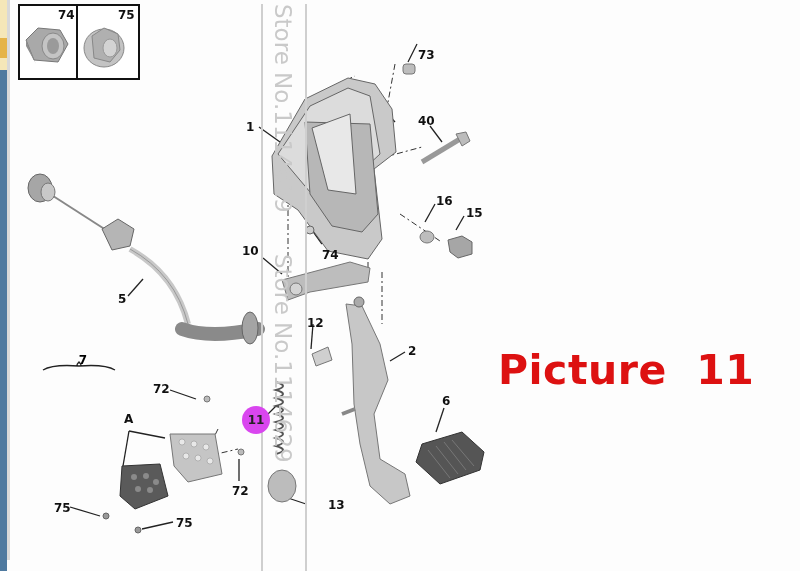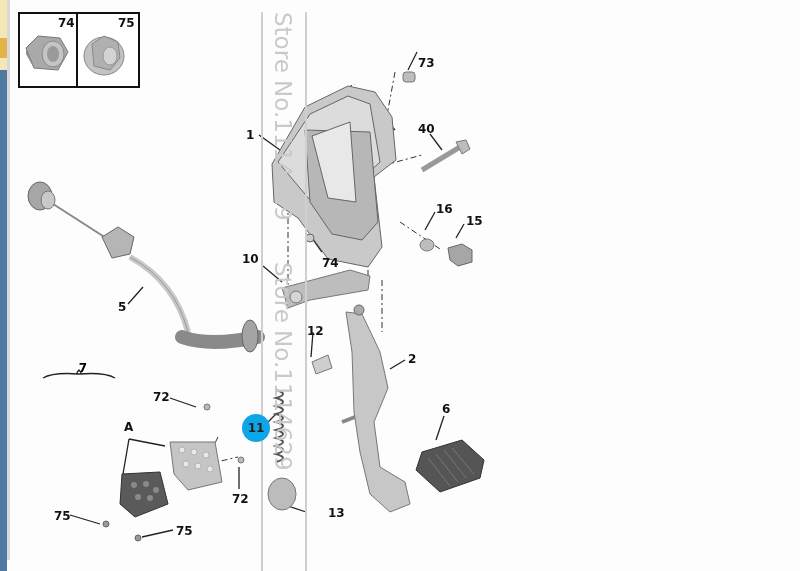--- a/index.html
+++ b/index.html
@@ -1,26 +1,26 @@
 <!DOCTYPE html>
 <html><head>
 <meta charset="utf-8">
 <style>
   html, body { margin:0; padding:0; }
   body { width:800px; height:571px; overflow:hidden; background:#fdfdfd; position:relative; font-family:"Liberation Sans", sans-serif; }
   .left-strip { position:absolute; left:0; top:0; width:7px; height:571px; background:#4f7aa0; }
   .left-strip .yel { position:absolute; left:0; top:0; width:7px; height:70px; background:#f5e7b8; }
   .left-strip .yel2 { position:absolute; left:0; top:38px; width:7px; height:20px; background:#e5b449; }
   .left-gray { position:absolute; left:7px; top:0; width:3px; height:560px; background:#d9d9d9; }
-  .canvas { position:absolute; left:10px; top:12px; width:790px; height:405px; }
+  .canvas { position:absolute; left:10px; top:4px; width:790px; height:405px; }
   svg { position:absolute; left:0; top:0; }
   .lbl { position:absolute; font-weight:bold; font-size:12px; color:#111; font-family:"DejaVu Sans", sans-serif; }
   .picture-label { position:absolute; left:488px; top:342px; font-size:41px; font-weight:bold; color:#dd1111; font-family:"DejaVu Sans", sans-serif; letter-spacing:0.5px; white-space:pre; }
   .watermark { position:absolute; font-size:23px; color:#c9c9c9; font-family:"DejaVu Sans", sans-serif; transform-origin:left top; transform:rotate(90deg); white-space:nowrap; }
-  .badge { position:absolute; left:232px; top:402px; width:28px; height:28px; border-radius:50%; background:#0ea5e9; }
+  .badge { position:absolute; left:232px; top:402px; width:28px; height:28px; border-radius:50%; background:#d946ef; }
   .badge span { position:absolute; left:0; top:7px; width:28px; text-align:center; font-size:12px; font-weight:bold; color:#222; font-family:"DejaVu Sans", sans-serif; }
   .inset { position:absolute; left:8px; top:0; width:118px; height:72px; border:2px solid #111; border-top:2px solid #111; background:#fff; }
   .inset .div { position:absolute; left:56px; top:0; width:2px; height:72px; background:#111; }
   .kit { position:absolute; left:37px; top:349px; width:72px; text-align:center; }
   .kit .n { font-weight:bold; font-size:12px; font-family:"DejaVu Sans", sans-serif; }
   .kit .f { font-weight:bold; font-size:12px; font-family:"DejaVu Sans", sans-serif; margin-top:4px; }
 </style>
 </head>
 <body>
 
@@ -187,13 +187,14 @@
   <span class="lbl" style="left:166px;top:512px;">75</span>
 
   <div class="kit">
     <div class="n">7</div>
   </div>
 
   <div class="badge">
     <span>11</span>
   </div>
 
+  <div class="picture-label">Picture  11</div>
 </div>
 
 </body></html>

